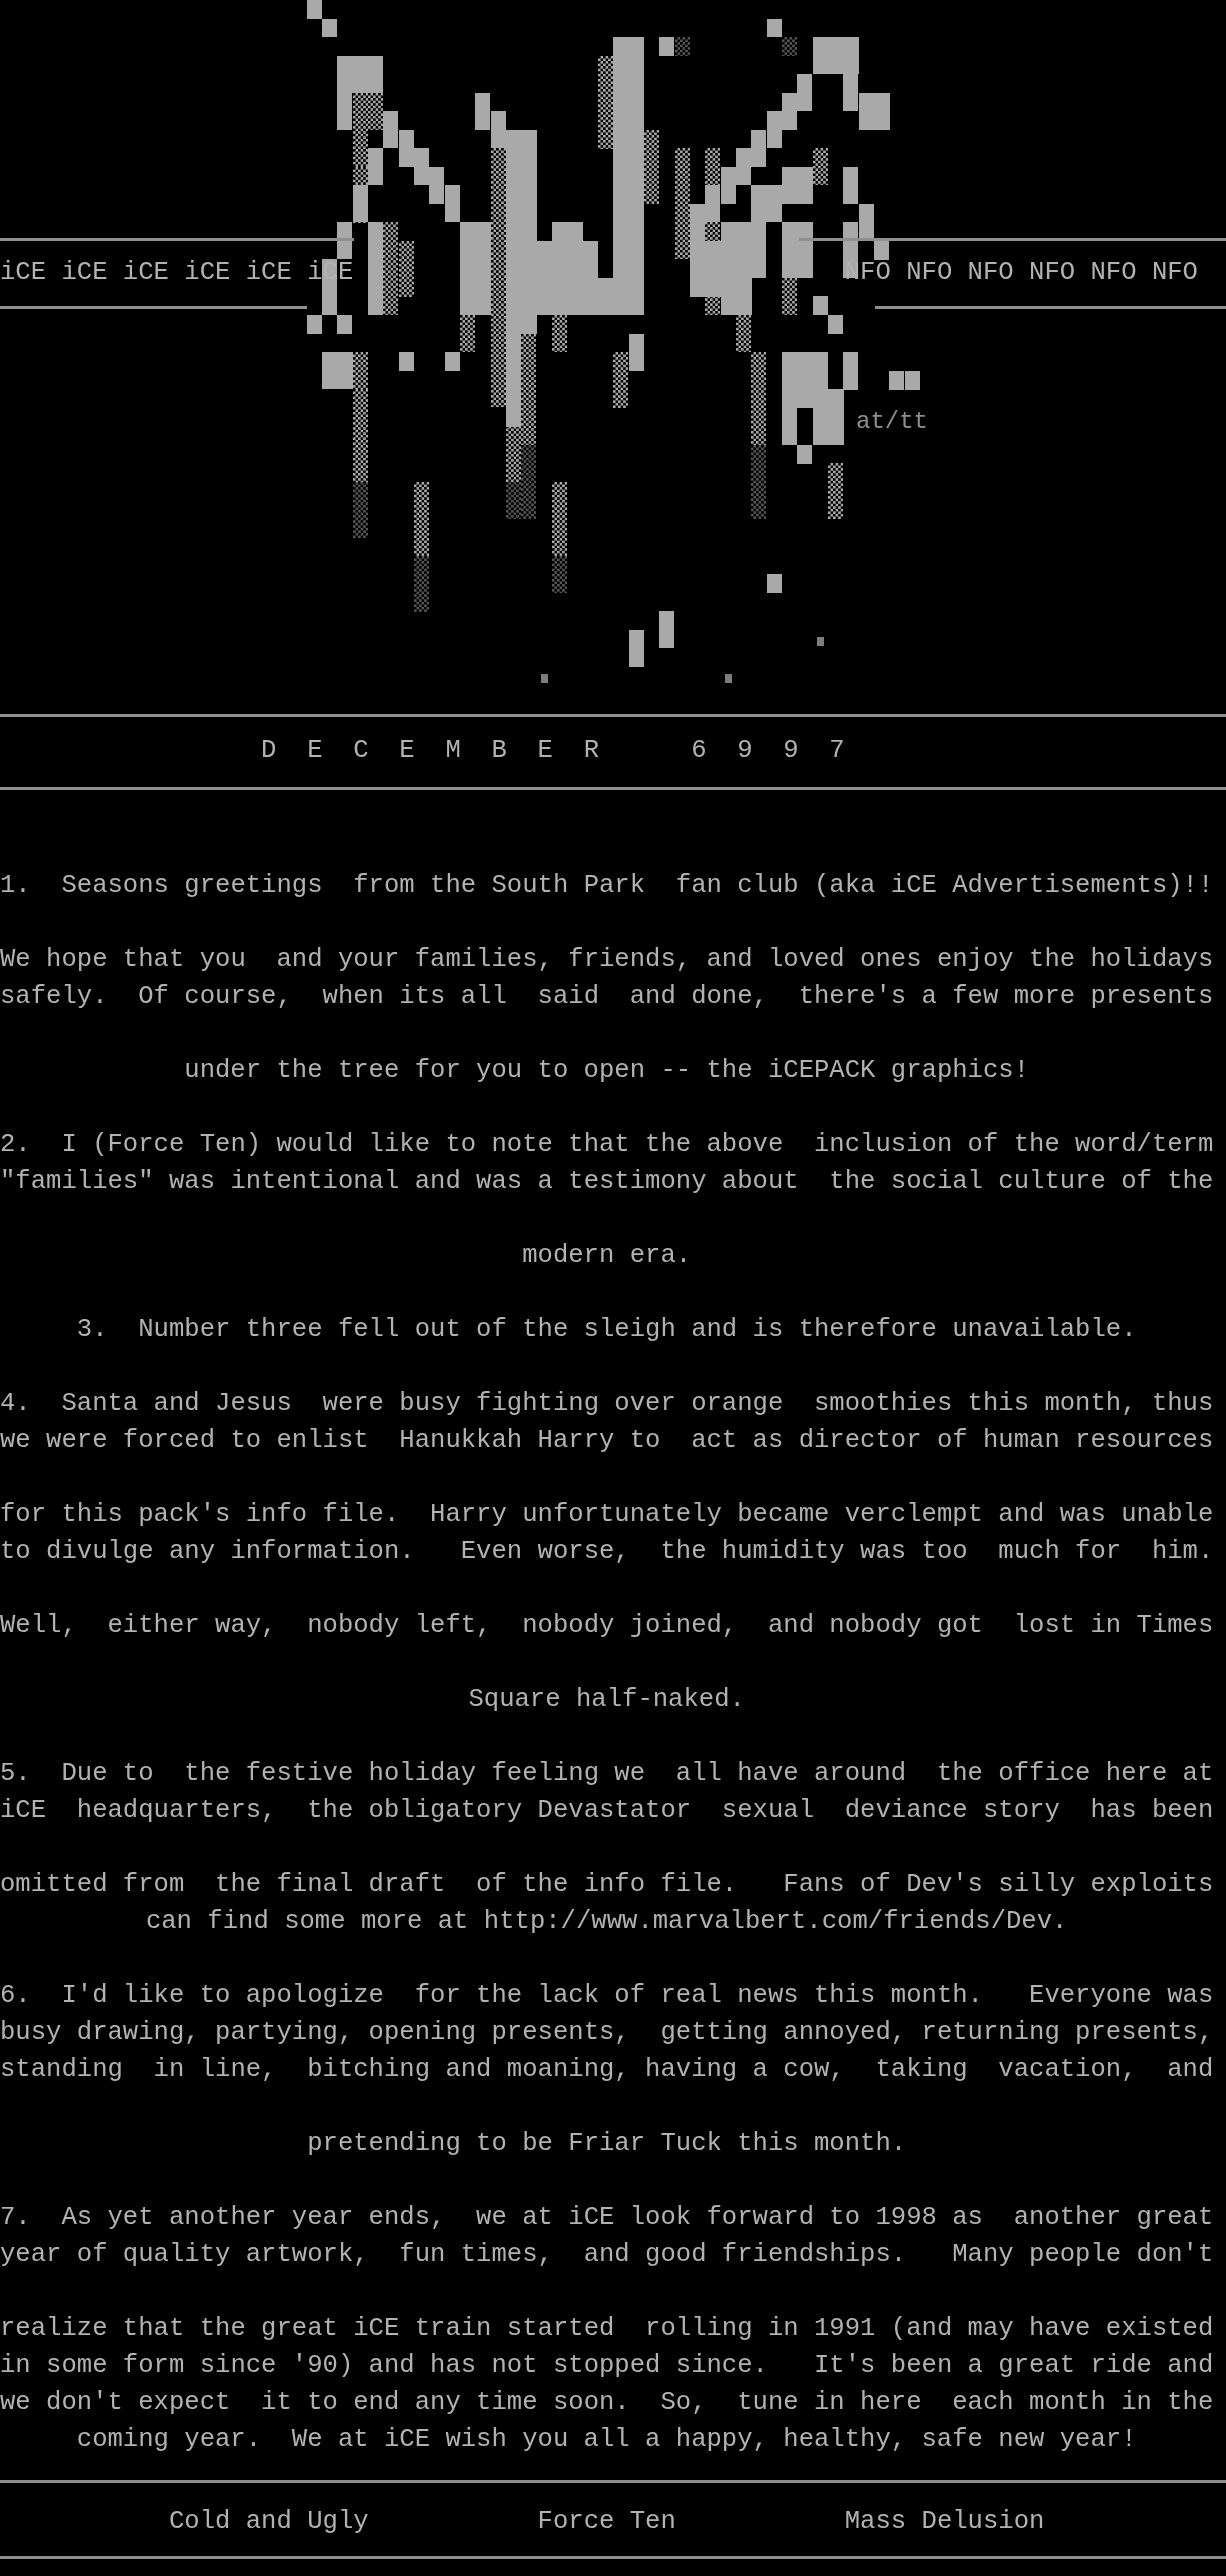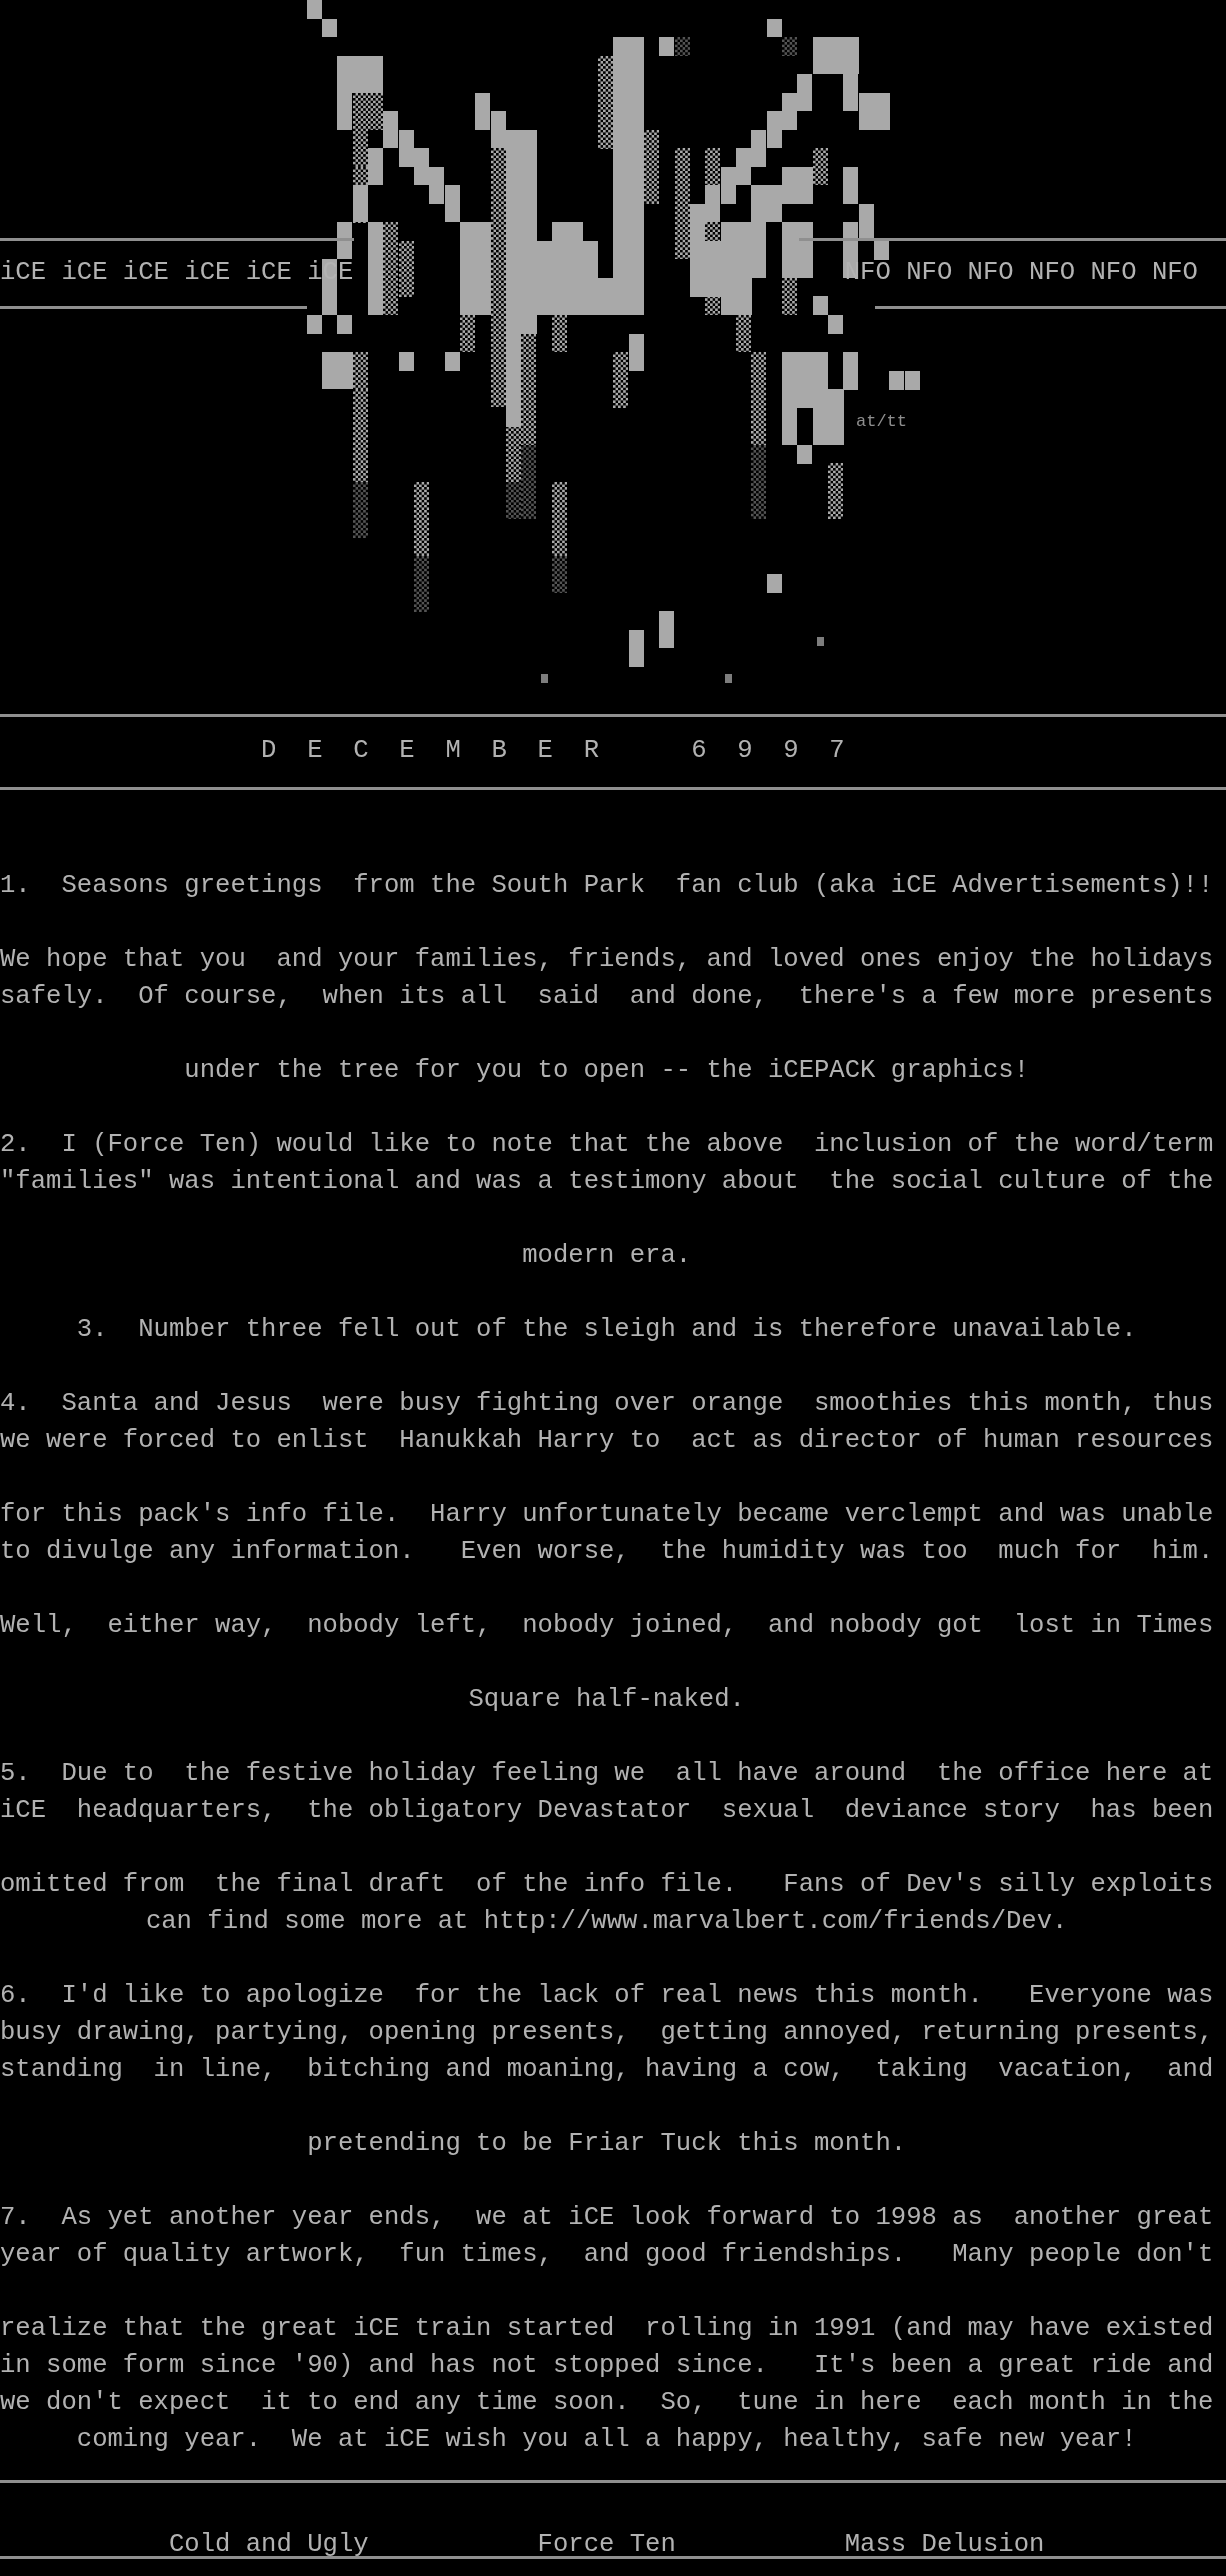--- a/index.html
+++ b/index.html
@@ -17,23 +17,23 @@
     left:0;
     font-family:"Liberation Mono","DejaVu Sans Mono",monospace;
     font-size:25.6px;
     line-height:37px;
     color:#b2b2b2;
     white-space:pre;
   }
   #banner-line{top:254px;}
   #month-line{top:732px;}
   #body-text{top:867px;text-align:center;}
-  #credits-line{top:2503px;margin-top:23px;}
+  #credits-line{top:2503px;}
   #signature{top:409px;left:856px;position:absolute;
-    font-size:17px;line-height:25.6px;color:#8e8e8e;
+    font-size:24px;line-height:25.6px;color:#8e8e8e;
     font-family:"Liberation Mono","DejaVu Sans Mono",monospace;}
   .rule{position:absolute;height:3.4px;background:#8f8f8f;}
   .art-cell{position:absolute;}
   .art-s{background:#a9a9a9;}
   .art-d{
     background-image:conic-gradient(#a9a9a9 25%, transparent 0 50%, #a9a9a9 0 75%, transparent 0);
     background-size:5.1px 5.1px;
   }
   .art-l{
     background-image:conic-gradient(#a9a9a9 25%, transparent 0 50%, #a9a9a9 0 75%, transparent 0);

